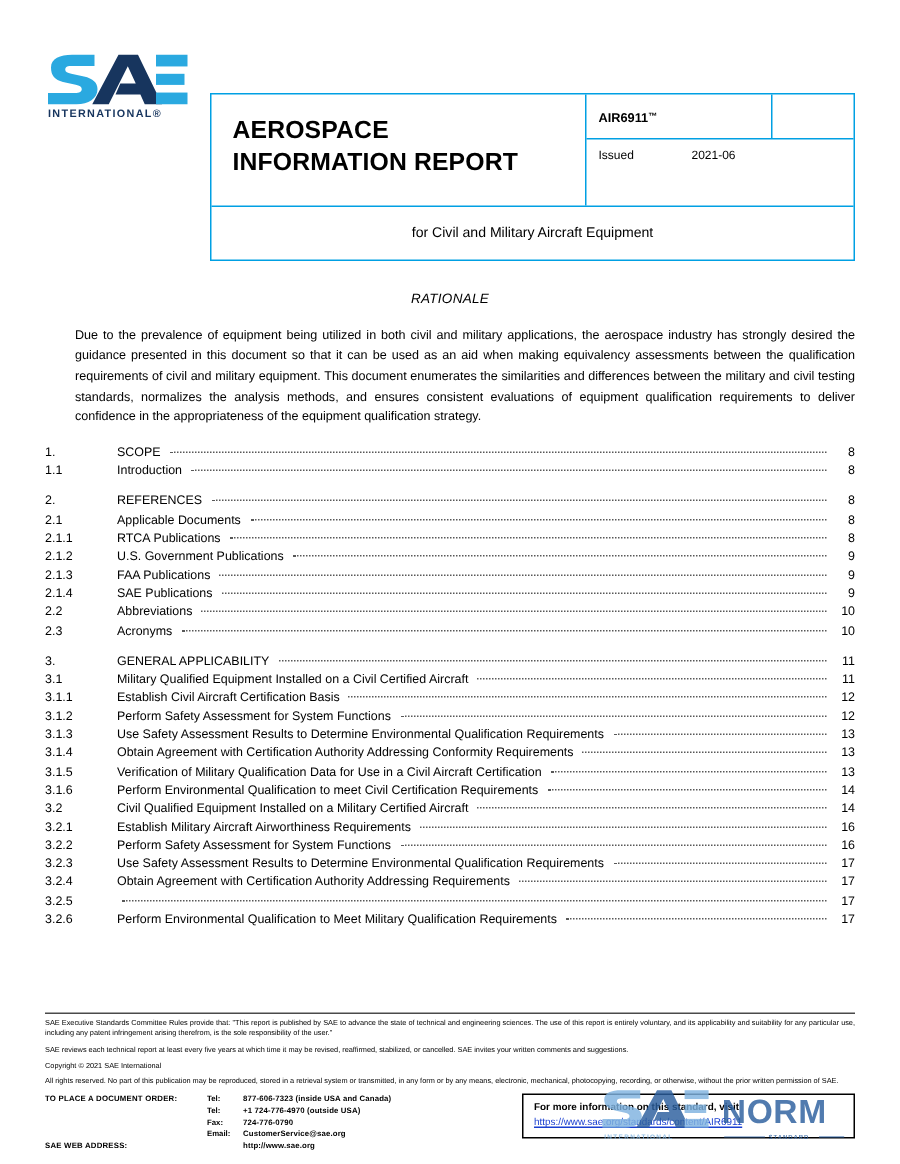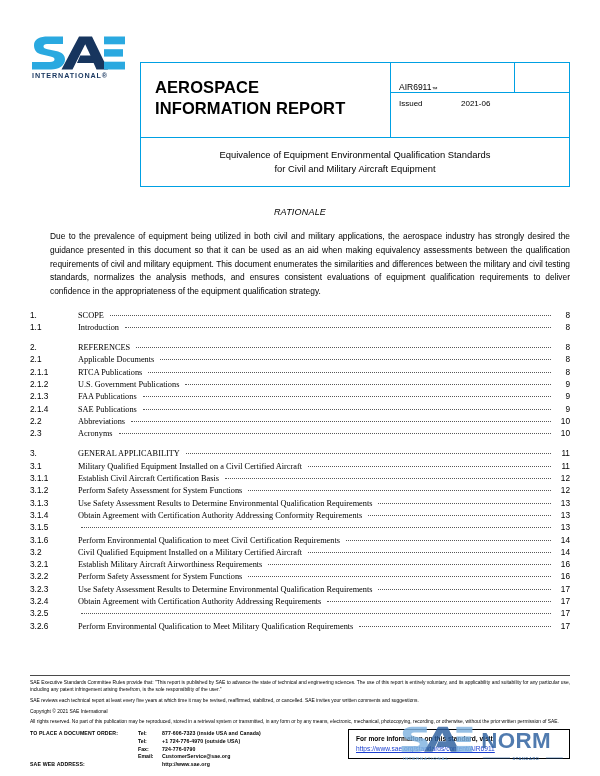--- a/index.html
+++ b/index.html
@@ -73,24 +73,24 @@
     flex-direction: column;
   }
   .head-num-row {
     display: flex;
     border-bottom: 1.6px solid #00a0e3;
     height: 29px;
   }
   .head-num {
     flex: 1;
     display: flex;
-    align-items: flex-end;
+    align-items: center;
     padding-left: 8px;
     font-size: 8.5px;
-    font-weight: normal;
+    font-weight: bold;
   }
   .head-num sup {
     font-size: 6px;
     vertical-align: super;
   }
   .head-blank {
     width: 54px;
     flex: 0 0 54px;
     border-left: 1.6px solid #00a0e3;
   }
@@ -142,21 +142,20 @@
     line-height: 1.0;
     height: 12.3px;
   }
   .toc-num {
     width: 48px;
     flex: 0 0 48px;
   }
   .toc-label {
     white-space: nowrap;
     padding-right: 3px;
-    font-family: Liberation Serif, serif;
   }
   .toc-dots {
     flex: 1;
     border-bottom: 1px dotted #585858;
     position: relative;
     top: -2px;
     margin: 0 3px;
     min-width: 6px;
   }
   .toc-page {
@@ -285,21 +284,20 @@
             </div>
             <div class="head-blank"></div>
           </div>
           <div class="head-issued-row">
             <span class="head-issued-label">Issued</span>
             <span>2021-06</span>
           </div>
         </div>
       </div>
       <div class="head-title-row">
-        <div>Equivalence of Equipment Environmental Qualification Standards</div>
         <div>for Civil and Military Aircraft Equipment</div>
       </div>
     </div>
   </div>
 
   <div class="section-heading">RATIONALE</div>
   <div class="rationale-body">Due to the prevalence of equipment being utilized in both civil and military applications, the aerospace industry has strongly desired the guidance presented in this document so that it can be used as an aid when making equivalency assessments between the qualification requirements of civil and military equipment. This document enumerates the similarities and differences between the military and civil testing standards, normalizes the analysis methods, and ensures consistent evaluations of equipment qualification requirements to deliver confidence in the appropriateness of the equipment qualification strategy.</div>
 
   <div class="toc" id="toc-container">
       <div class="toc-row">
@@ -395,20 +393,21 @@
         <span class="toc-page">13</span>
       </div>
       <div class="toc-row">
         <span class="toc-num">3.1.4</span>
         <span class="toc-label">Obtain Agreement with Certification Authority Addressing Conformity Requirements</span>
         <span class="toc-dots"></span>
         <span class="toc-page">13</span>
       </div>
       <div class="toc-row">
         <span class="toc-num">3.1.5</span>
+        <span class="toc-label">Verification of Military Qualification Data for Use in a Civil Aircraft Certification</span>
         <span class="toc-dots"></span>
         <span class="toc-page">13</span>
       </div>
       <div class="toc-row">
         <span class="toc-num">3.1.6</span>
         <span class="toc-label">Perform Environmental Qualification to meet Civil Certification Requirements</span>
         <span class="toc-dots"></span>
         <span class="toc-page">14</span>
       </div>
       <div class="toc-row">

